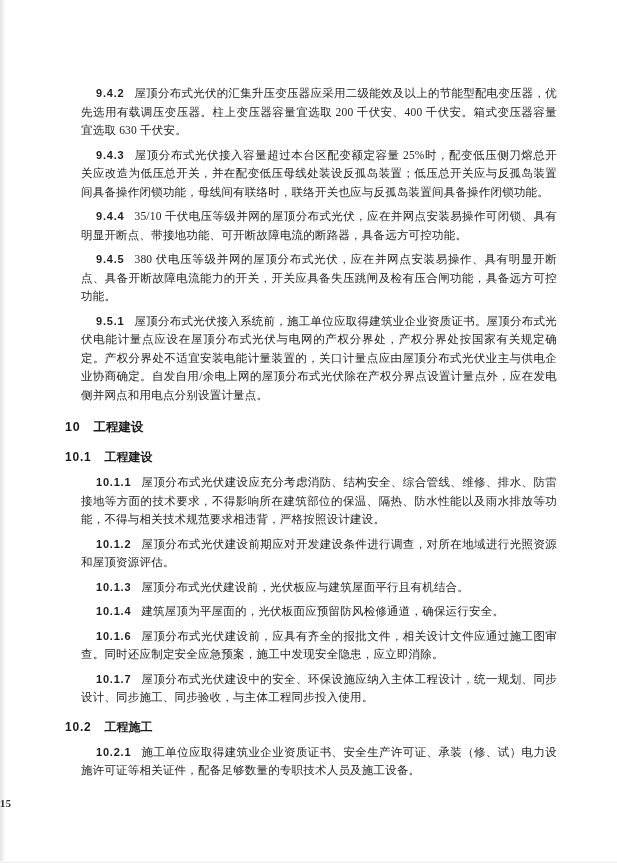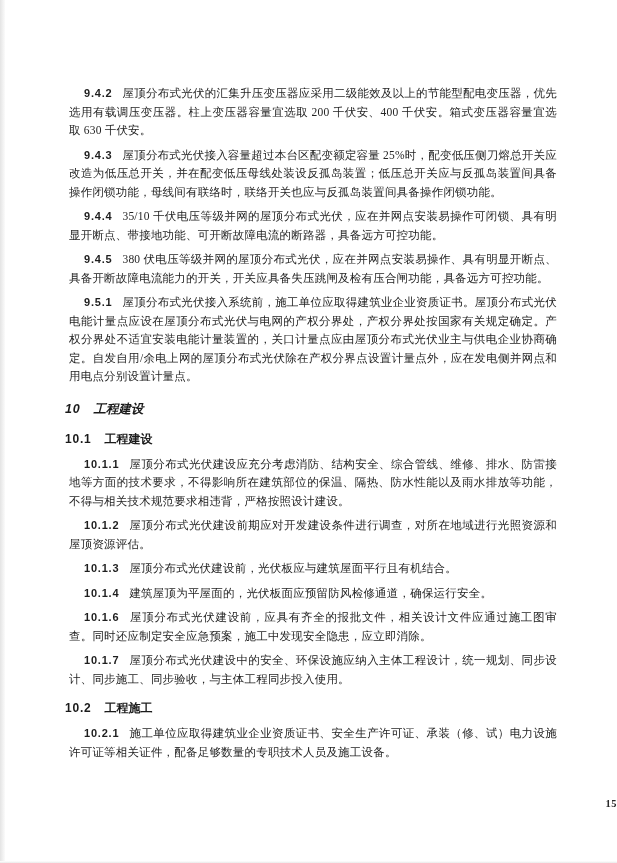--- a/index.html
+++ b/index.html
@@ -32,21 +32,21 @@
   .content {
     position: absolute;
     left: 65px;
     top: 84px;
     width: 492px;
   }
   p.clause {
     font-size: 11.5px;
     line-height: 18.5px;
     text-align: justify;
-    margin: 0 0 6px 4px;
+    margin: 0 0 6px 16px;
     text-indent: 15px;
     letter-spacing: 0.2px;
   }
   .clause-num {
     font-family: "Liberation Sans", "DejaVu Sans", sans-serif;
     font-weight: 600;
     font-size: 11px;
     letter-spacing: 0.8px;
     margin-right: 10px;
     color: #1e1e1e;
@@ -55,35 +55,34 @@
     font-family: "Liberation Sans", "DejaVu Sans", sans-serif;
     font-weight: 700;
     color: #1b1b1b;
     text-indent: 0;
     margin: 11px 0 6px 0;
     line-height: 19px;
   }
   .sec-heading.level1 {
     font-size: 12.5px;
     margin: 14px 0 6px 0;
-    font-style: italic;
   }
   .sec-heading.level2 {
     font-size: 12px;
   }
   .sec-heading .sec-num {
     margin-right: 13px;
     letter-spacing: 0.8px;
   }
   .page-number {
     position: absolute;
     top: 798px;
     left: 0;
     width: 100%;
-    text-align: right;
+    text-align: left;
     font-size: 10.5px;
     color: #2a2a2a;
     letter-spacing: 0.5px;
     font-weight: bold;
   }
 </style>
 </head>
 <body>
 
 <div class="page">

